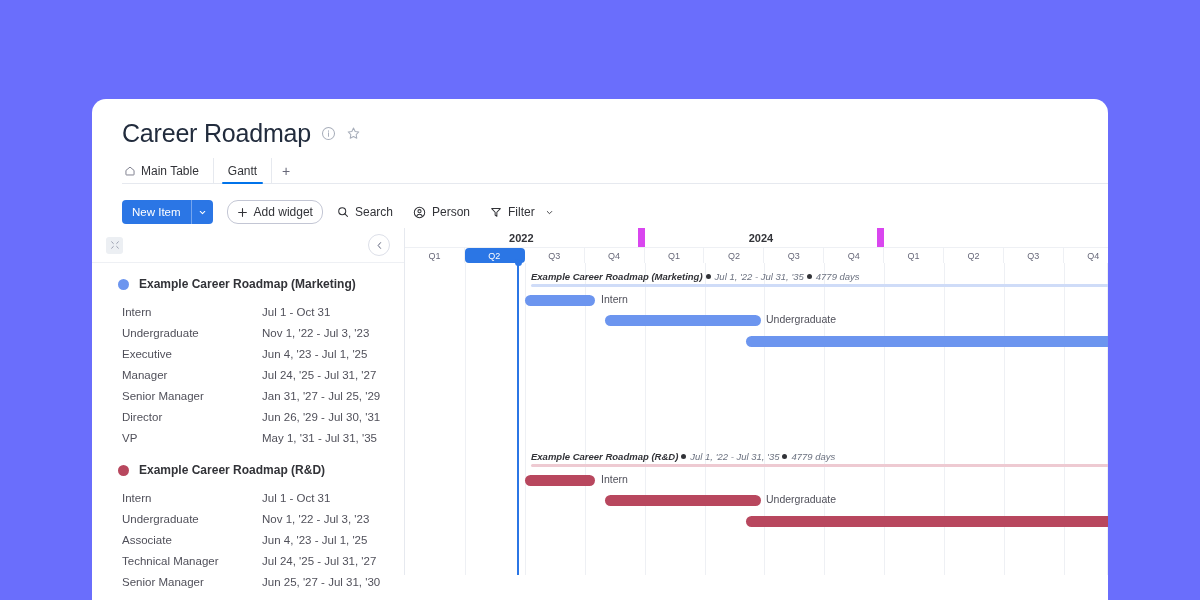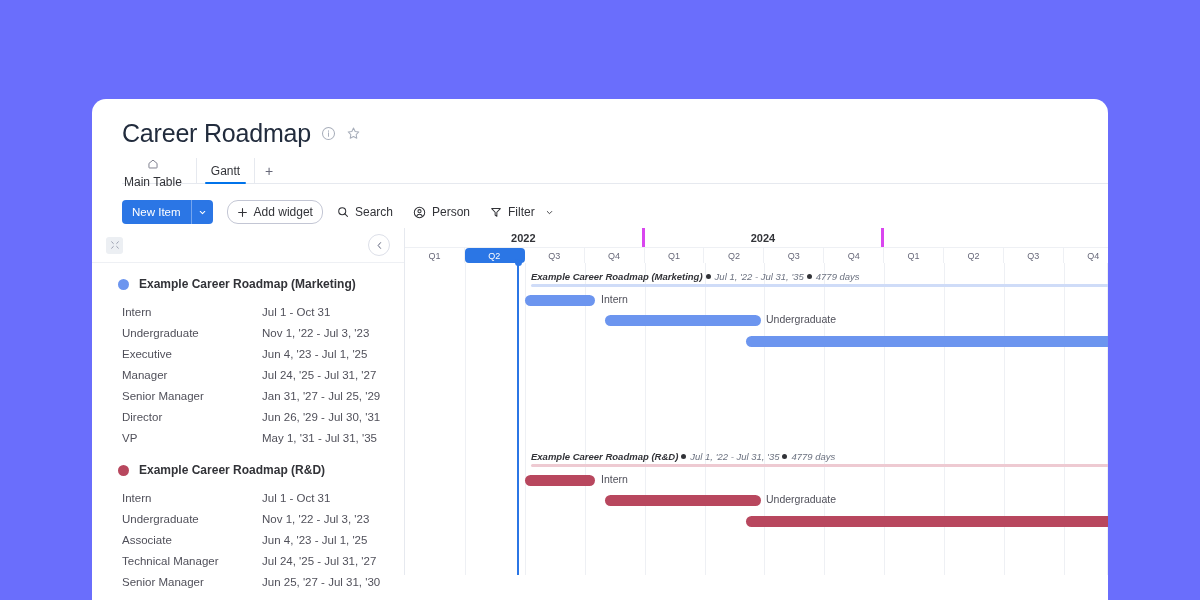--- a/index.html
+++ b/index.html
@@ -36,21 +36,21 @@
     border-bottom: 1px solid #e6e9ef;
     width: 986px;
   }
   .tab {
     display: flex; align-items: center; gap: 5px;
     padding: 0 14px 0 4px;
     font-size: 12px; color: #323338;
     position: relative; cursor: pointer;
     border-right: 1px solid #e6e9ef;
   }
-  .tab:first-child { padding-left: 2px; flex-direction: column; }
+  .tab:first-child { padding-left: 2px; }
   .tab.active { color: #323338; font-weight: 400; padding-left: 14px; }
   .tab.active::after {
     content: ""; position: absolute; left: 8px; right: 8px; bottom: -1px;
     height: 2px; background: #0073ea; border-radius: 1px;
   }
   .tab-add {
     display: flex; align-items: center; justify-content: center;
     width: 28px; font-size: 14px; color: #676879; cursor: pointer;
     border-right: none;
   }
@@ -124,21 +124,21 @@
 
   
   #gantt-pane { flex: 1; position: relative; overflow: hidden; }
   #year-row {
     display: flex; height: 20px;
     border-bottom: 1px solid #eef0f4;
   }
   .year-cell {
     display: flex; align-items: center; justify-content: center;
     font-size: 11px; font-weight: bold; color: #323338;
-    border-right: 3px solid #d946ef;
+    border-right: 7px solid #d946ef;
   }
   #quarter-row { display: flex; height: 15px; }
   .q-cell {
     display: flex; align-items: center; justify-content: center;
     font-size: 9px; color: #676879;
     border-right: 1px solid #eef0f4;
     flex: 0 0 59.9px;
   }
   .q-cell.current {
     background: #2b76e5; color: #fff; border-radius: 4px;

